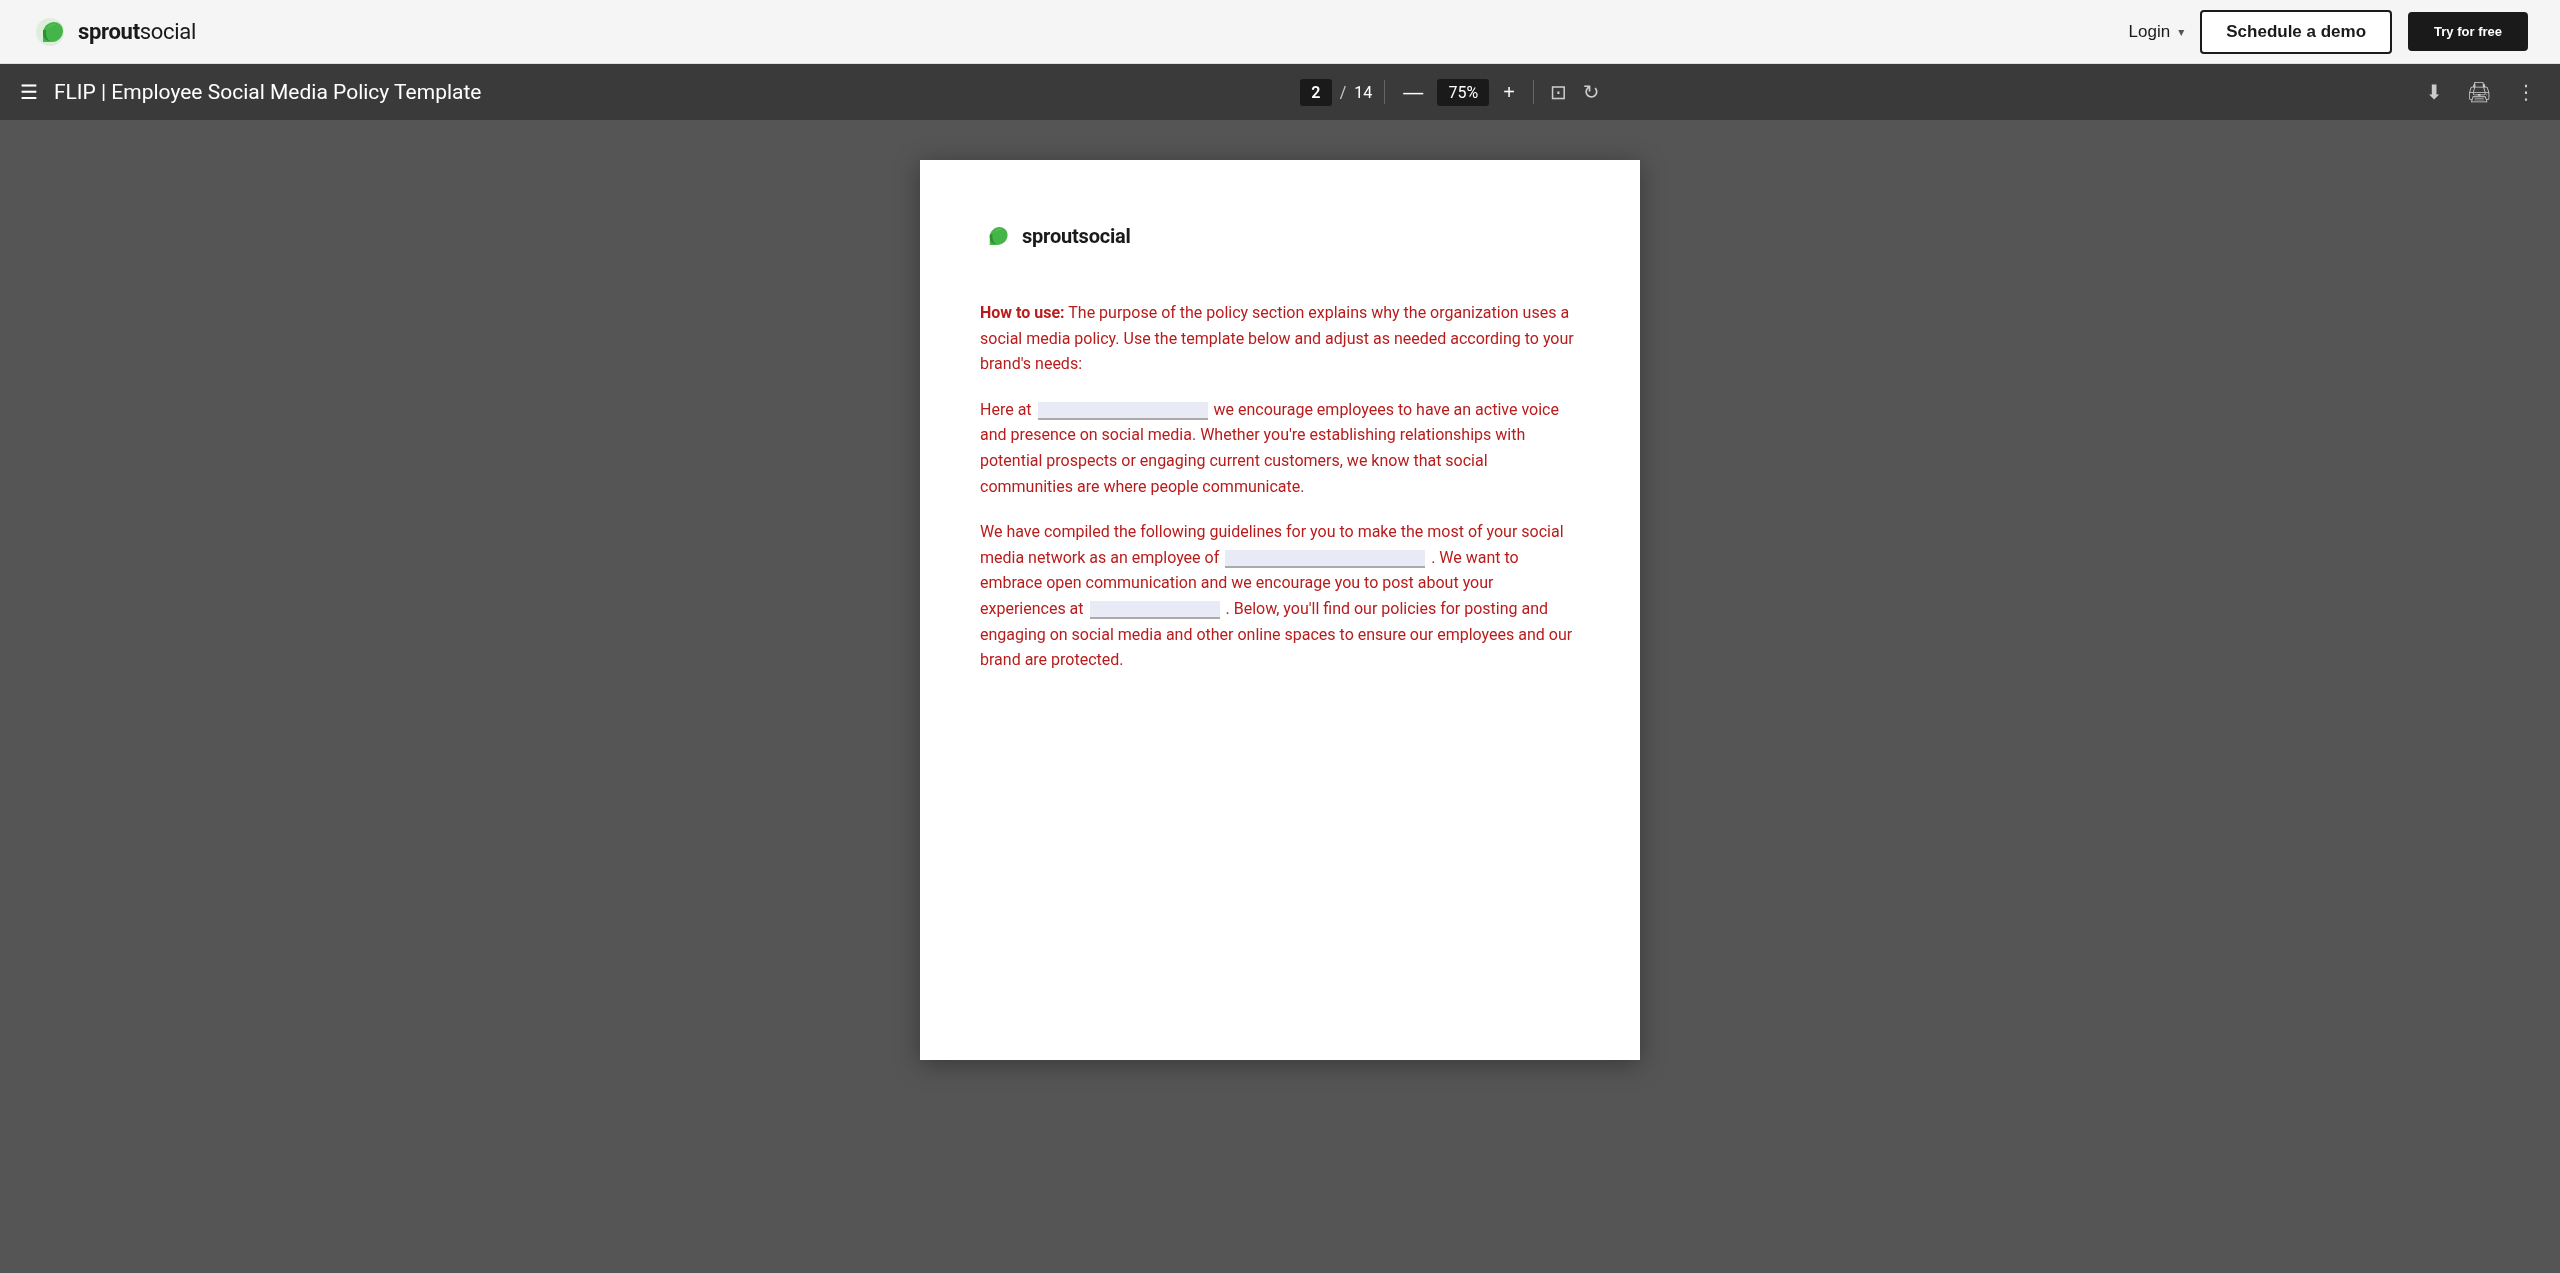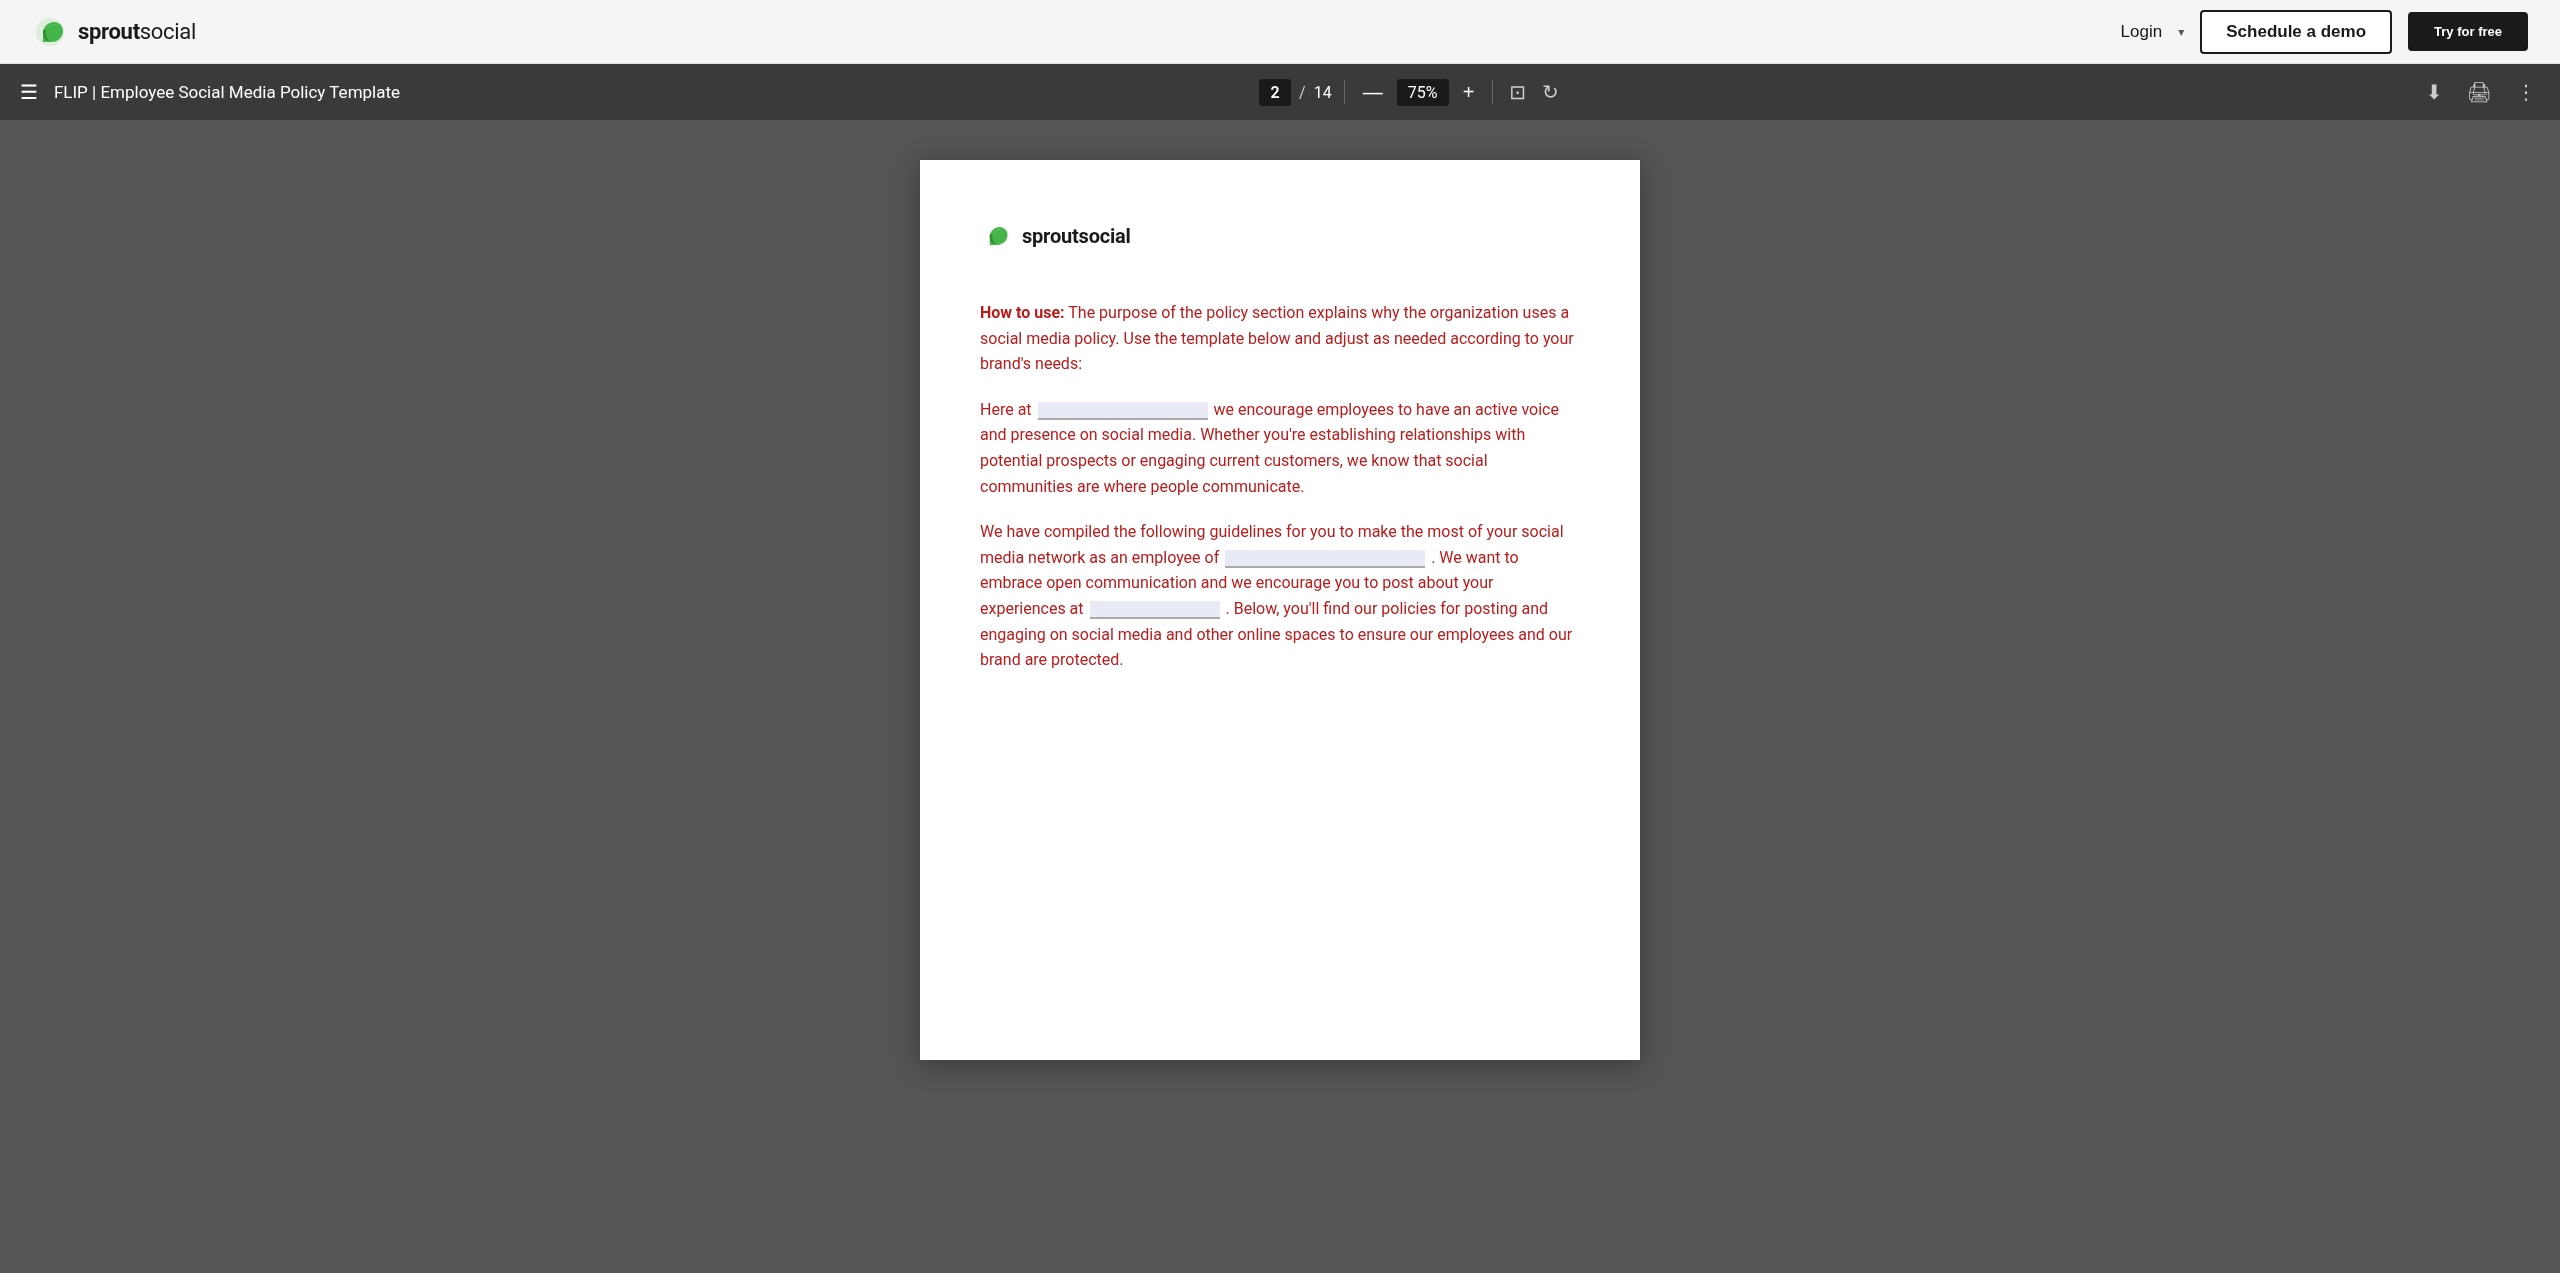--- a/index.html
+++ b/index.html
@@ -37,21 +37,21 @@
       gap: 16px;
     }
     .login-btn {
       background: none;
       border: none;
       font-size: 17px;
       color: #1a1a1a;
       cursor: pointer;
       display: flex;
       align-items: center;
-      gap: 16px;
+      gap: 8px;
     }
     .login-chevron {
       font-size: 12px;
       color: #555;
     }
     .schedule-btn {
       background: #fff;
       border: 2px solid #1a1a1a;
       color: #1a1a1a;
       font-size: 17px;
@@ -88,21 +88,21 @@
       align-items: center;
       gap: 16px;
     }
     .hamburger-icon {
       color: #fff;
       font-size: 20px;
       cursor: pointer;
     }
     .doc-title {
       color: #fff;
-      font-size: 17px;
+      font-size: 21px;
       font-weight: 400;
     }
     .toolbar-center {
       display: flex;
       align-items: center;
       gap: 8px;
     }
     .page-num-box {
       background: #1a1a1a;
       color: #fff;

